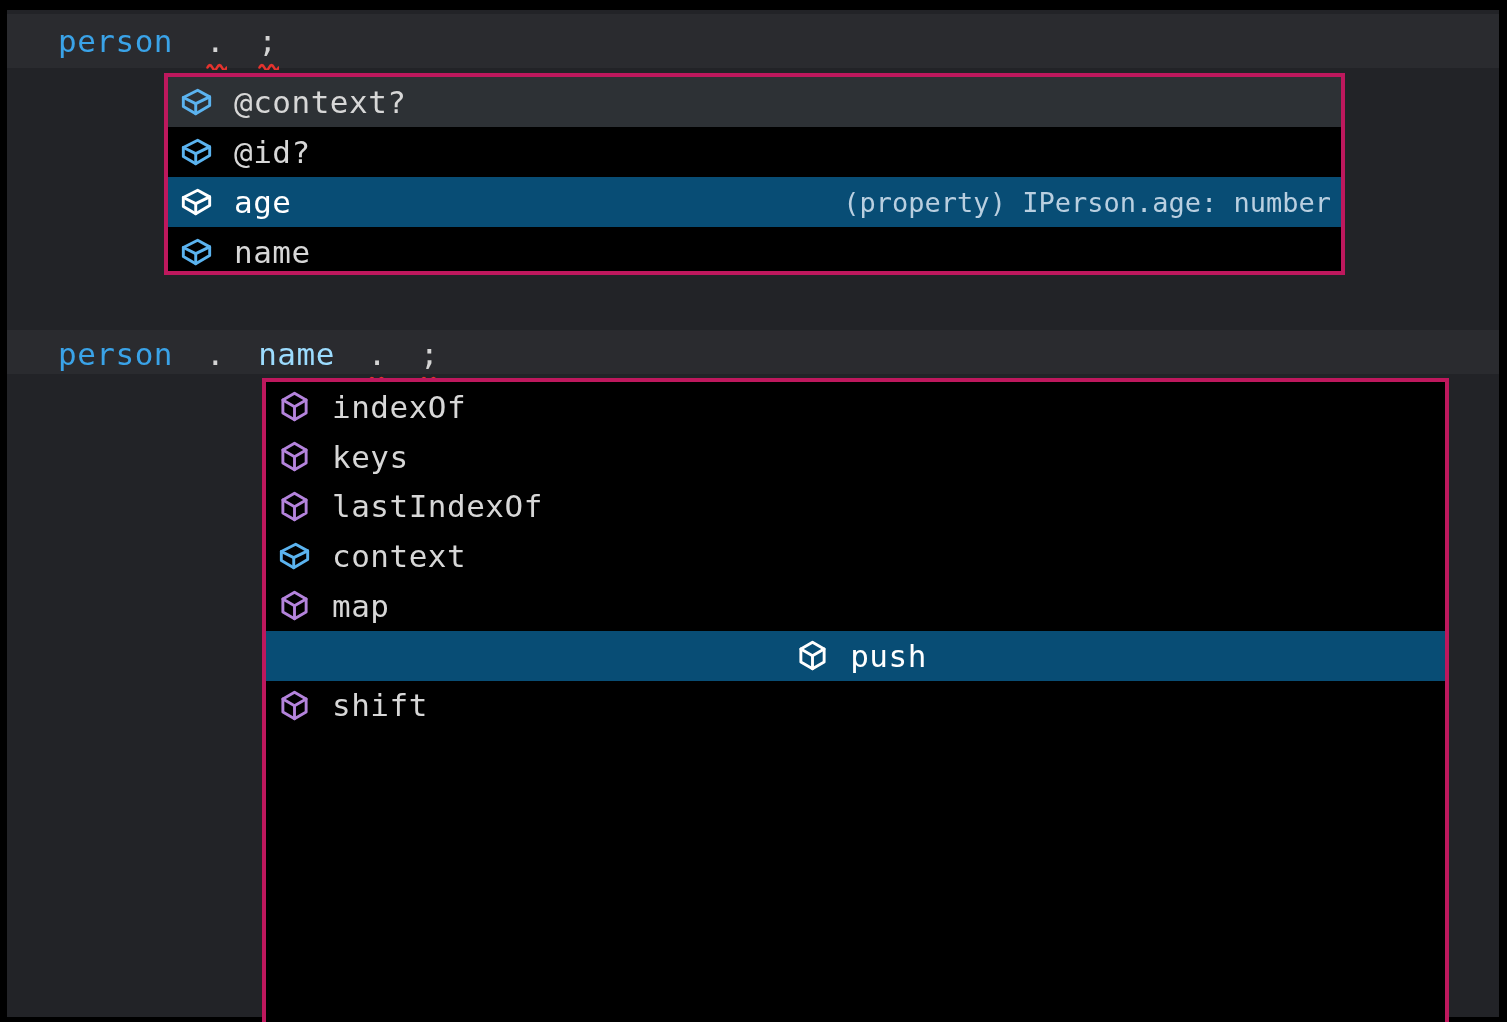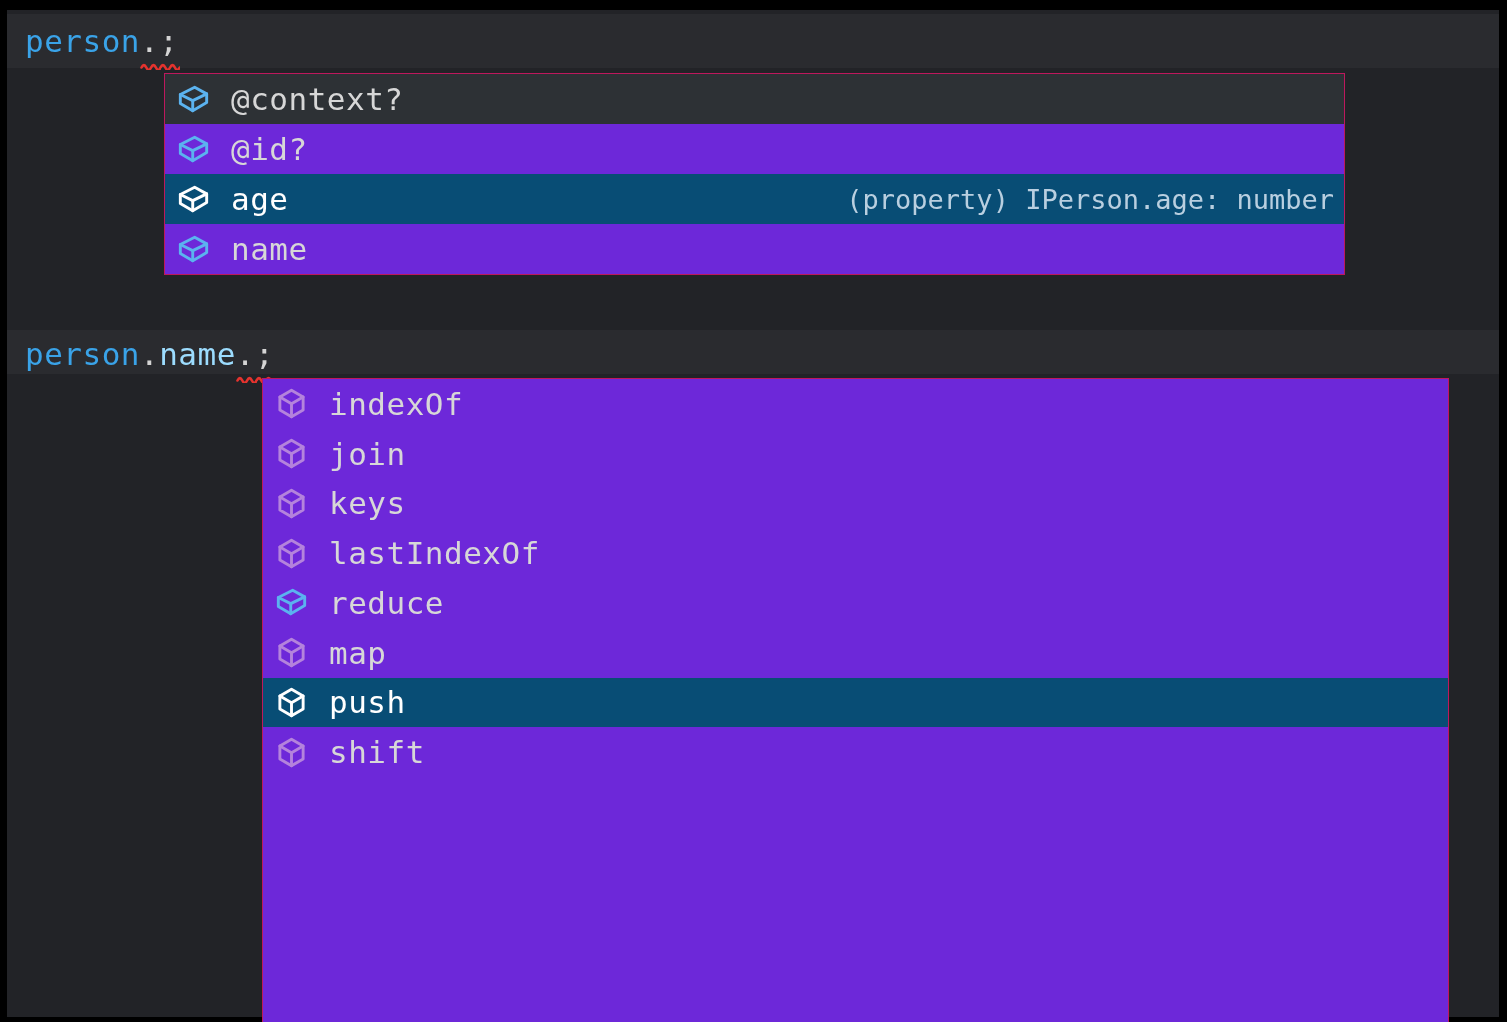--- a/index.html
+++ b/index.html
@@ -6,30 +6,30 @@
   *{box-sizing:border-box;}
   .frame{position:absolute;left:0;top:0;width:1507px;height:1022px;background:#000;}
   .screen{position:absolute;left:7px;top:10px;width:1492px;height:1007px;background:#222327;
           font-family:"DejaVu Sans Mono","Liberation Mono",monospace;}
   .line-highlight{position:absolute;left:0;width:100%;background:#2a2b2f;}
   #hl1{top:4px;height:54px;}
   #hl2{top:320px;height:44px;}
   .code-line{position:absolute;display:flex;font-size:31px;line-height:40px;letter-spacing:.5px;white-space:pre;}
   #code1{left:18px;top:11px;}
   #code2{left:18px;top:324px;}
-  .tok{position:relative;display:inline-block;}
+  .tok{position:relative;display:inline-block;margin-left:33px;}
   .tok svg.squig{position:absolute;left:0px;bottom:-9px;}
-  .popup{position:absolute;background:#6d28d9;border:1px solid #be185d;}
+  .popup{position:absolute;background:#000000;border:4px solid #be185d;}
   #popup1{left:157px;top:63px;width:1181px;height:202px;}
   #popup2{left:255px;top:368px;width:1187px;height:714px;}
   .srow{display:flex;align-items:center;padding-left:13px;}
   #popup1 .srow{height:50px;}
   #popup2 .srow{height:49.75px;}
   .srow.highlighted{background:#2d3135;}
-  .srow.selected{background:var(--selected-bg,#084d75);}
+  .srow.selected{background:var(--selected-bg,#084d75);justify-content:center;}
   .sicon{width:31px;height:31px;margin-right:22px;flex:none;display:inline-flex;}
   .sicon svg{width:100%;height:100%;}
   .icon-field{color:var(--icon-field,#5bb3ef);}
   .icon-method{color:var(--icon-method,#b483dc);}
   .srow.selected .icon-field,.srow.selected .icon-method{color:#ffffff;}
   .slabel{font-size:31px;letter-spacing:.5px;color:#d7d7d7;white-space:pre;}
   .srow.selected .slabel{color:#ffffff;}
   .sdetail{margin-left:auto;padding-right:10px;font-size:27px;color:#b9cfe0;white-space:pre;display:none;}
   .srow.selected .sdetail{display:inline;}
 </style>
@@ -111,31 +111,20 @@
 
   </div>
         <div class="srow">
     <span class="sicon icon-method">
             <svg viewBox="0 0 16 16" fill="none" stroke="currentColor" stroke-width="1.5" stroke-linejoin="round" stroke-linecap="round">
               <path d="M8 1.2 L14 4.6 L14 11.4 L8 14.8 L2 11.4 L2 4.6 Z"></path>
               <path d="M2 4.6 L8 8.1 L14 4.6"></path>
               <path d="M8 8.1 L8 14.8"></path>
             </svg>
           </span>
-    <span class="slabel">join</span>
-
-  </div>
-        <div class="srow">
-    <span class="sicon icon-method">
-            <svg viewBox="0 0 16 16" fill="none" stroke="currentColor" stroke-width="1.5" stroke-linejoin="round" stroke-linecap="round">
-              <path d="M8 1.2 L14 4.6 L14 11.4 L8 14.8 L2 11.4 L2 4.6 Z"></path>
-              <path d="M2 4.6 L8 8.1 L14 4.6"></path>
-              <path d="M8 8.1 L8 14.8"></path>
-            </svg>
-          </span>
     <span class="slabel">keys</span>
 
   </div>
         <div class="srow">
     <span class="sicon icon-method">
             <svg viewBox="0 0 16 16" fill="none" stroke="currentColor" stroke-width="1.5" stroke-linejoin="round" stroke-linecap="round">
               <path d="M8 1.2 L14 4.6 L14 11.4 L8 14.8 L2 11.4 L2 4.6 Z"></path>
               <path d="M2 4.6 L8 8.1 L14 4.6"></path>
               <path d="M8 8.1 L8 14.8"></path>
             </svg>
@@ -144,21 +133,21 @@
 
   </div>
         <div class="srow">
     <span class="sicon icon-field">
             <svg viewBox="0 0 16 16" fill="none" stroke="currentColor" stroke-width="1.5" stroke-linejoin="round" stroke-linecap="round">
               <path d="M1.2 5.4 L8.6 1.7 L14.8 5.1 L14.8 9.6 L7.6 13.8 L1.2 10.1 Z"></path>
               <path d="M1.2 5.4 L7.6 8.6 L14.8 5.1"></path>
               <path d="M7.6 8.6 L7.6 13.8"></path>
             </svg>
           </span>
-    <span class="slabel">reduce</span>
+    <span class="slabel">context</span>
 
   </div>
         <div class="srow">
     <span class="sicon icon-method">
             <svg viewBox="0 0 16 16" fill="none" stroke="currentColor" stroke-width="1.5" stroke-linejoin="round" stroke-linecap="round">
               <path d="M8 1.2 L14 4.6 L14 11.4 L8 14.8 L2 11.4 L2 4.6 Z"></path>
               <path d="M2 4.6 L8 8.1 L14 4.6"></path>
               <path d="M8 8.1 L8 14.8"></path>
             </svg>
           </span>

